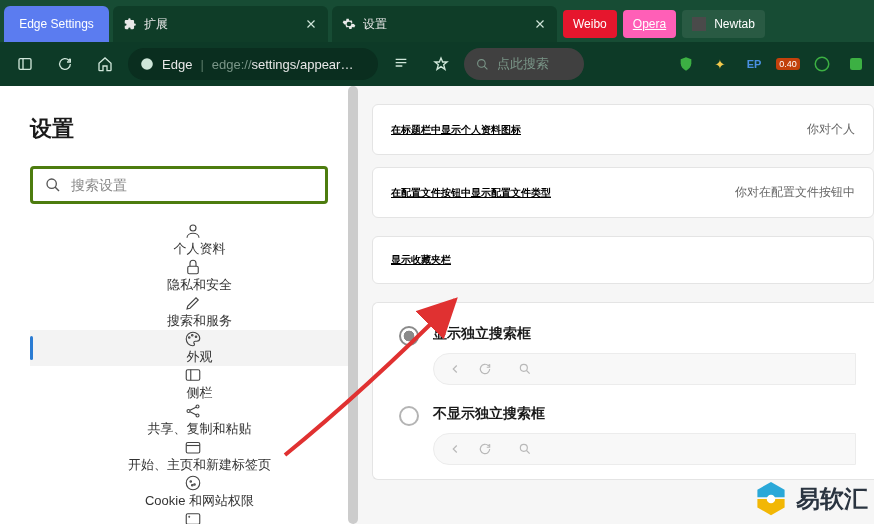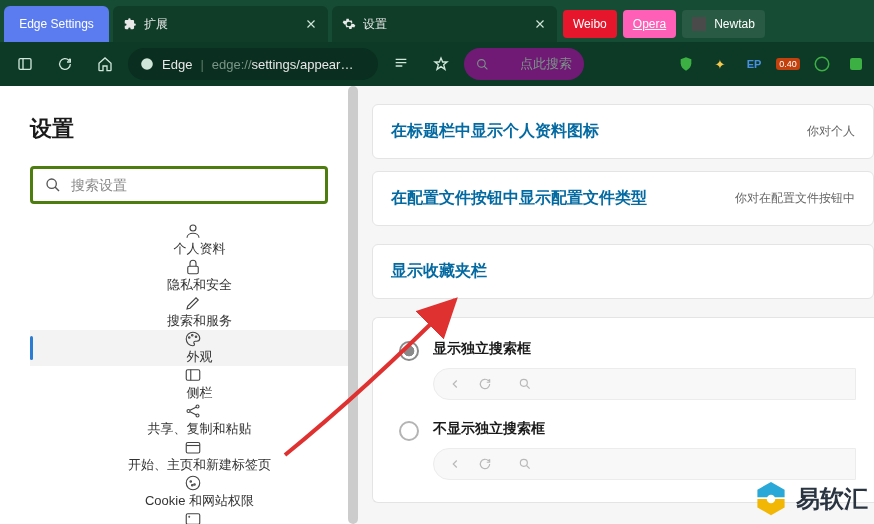--- a/index.html
+++ b/index.html
@@ -13,43 +13,43 @@
 .tab-close { margin-left: 10px; width: 14px; height: 14px; cursor: pointer; }
 .tab-pill { height: 28px; border-radius: 4px; padding: 0 10px; display: flex; align-items: center; font-size: 12px; color: #fff; margin-left: 6px; margin-bottom: 4px; }
 .pill-red { background: #e6162d; }
 .pill-pink { background: #ff5fb7; text-decoration: underline; }
 .pill-dark { background: rgba(255,255,255,0.08); }
 
 .toolbar { height: 44px; background: #0d3a27; display: flex; align-items: center; padding: 0 8px; gap: 6px; }
 .tool-btn { width: 34px; height: 34px; display: flex; align-items: center; justify-content: center; border-radius: 4px; cursor: pointer; color: #cfe6d9; }
 .addr-bar { flex: 0 0 250px; height: 32px; background: #0a2e1f; border-radius: 16px; display: flex; align-items: center; padding: 0 12px; color: #cfd8d3; font-size: 13px; gap: 8px; }
 .addr-bar .dim { color: #7a9688; }
-.search-bar { flex: 0 0 120px; height: 32px; background: #701a75; border-radius: 16px; display: flex; align-items: center; padding: 0 12px; color: #7a9688; font-size: 13px; gap: 8px; justify-content: space-between; }
+.search-bar { flex: 0 0 120px; height: 32px; background: #404040; border-radius: 16px; display: flex; align-items: center; padding: 0 12px; color: #7a9688; font-size: 13px; gap: 8px; }
 .ext-icons { display: flex; align-items: center; gap: 14px; margin-left: auto; }
 .ext-ic { width: 20px; height: 20px; display: flex; align-items: center; justify-content: center; font-size: 13px; color: #fff; }
 .badge { background: #c2410c; color: #fff; font-size: 9px; padding: 1px 3px; border-radius: 3px; }
 
 .content { display: flex; height: calc(524px - 86px); }
 .sidebar { width: 354px; padding: 28px 0 0 30px; background: #fff; border-right: 1px solid #d6d6d6; position: relative; }
 .sidebar::after { content: ''; position: absolute; right: -5px; top: 0; bottom: 0; width: 10px; background: #ccc; border-radius: 5px; }
 .sb-title { font-size: 22px; font-weight: 600; margin-bottom: 22px; color: #1a1a1a; }
 .sb-search { display: flex; align-items: center; border: 3px solid #4d7c0f; border-radius: 4px; height: 38px; padding: 0 12px; width: 298px; margin-bottom: 18px; }
 .sb-search svg { width: 16px; height: 16px; fill: #555; margin-right: 10px; }
 .sb-search input { border: none; outline: none; font-size: 14px; color: #333; flex: 1; }
 .sb-search input::placeholder { color: #8a8a8a; }
 .sb-item { display: flex; align-items: center; height: 36px; padding-left: 16px; font-size: 13px; color: #333; cursor: pointer; position: relative; flex-direction: column; }
 .sb-item svg { width: 18px; height: 18px; margin-right: 14px; stroke: #444; fill: none; stroke-width: 1.5; }
 .sb-item.selected { background: #f3f3f3; }
 .sb-item.selected::before { content: ''; position: absolute; left: 0; top: 6px; bottom: 6px; width: 3px; background: #2b7cd3; border-radius: 2px; }
 
 .main { flex: 1; background: #f6f6f6; padding: 18px 0 0 18px; overflow: hidden; }
 .card { background: #fff; border: 1px solid #e4e4e4; border-radius: 6px; padding: 16px 18px; margin-bottom: 12px; display: flex; align-items: center; justify-content: space-between; }
-.card-title { font-size: 16px; font-weight: 600; color: #0369a1; }
+.card-title { font-size: 10px; font-weight: 600; color: #000000; text-decoration: underline; }
 .card-desc { font-size: 12px; color: #666; }
-.section { background: #fff; border-top: 1px solid #e4e4e4; border-left: 1px solid #e4e4e4; border-bottom: 1px solid #e4e4e4; border-radius: 6px 0 0 6px; padding: 16px 18px 8px; }
+.section { background: #fff; border-top: 1px solid #e4e4e4; border-left: 1px solid #e4e4e4; border-bottom: 1px solid #e4e4e4; border-radius: 6px 0 0 6px; padding: 16px 18px 0; }
 .opt { display: flex; align-items: flex-start; gap: 14px; padding: 6px 0 14px 8px; }
 .radio { width: 20px; height: 20px; border: 2px solid #b4b4b4; border-radius: 50%; flex-shrink: 0; margin-top: 1px; position: relative; }
 .radio.filled { border-color: #8a8a8a; background: radial-gradient(circle, #8a8a8a 45%, #fff 50%); }
 .opt-body { flex: 1; }
 .opt-label { font-size: 14px; font-weight: 600; color: #1a1a1a; margin-bottom: 10px; }
 .preview-bar { height: 32px; background: #f8f8f8; border: 1px solid #ececec; border-radius: 16px 0 0 16px; display: flex; align-items: center; padding: 0 14px; gap: 16px; color: #b8b8b8; }
 .preview-bar svg { width: 14px; height: 14px; stroke: #b8b8b8; fill: none; stroke-width: 2; }
 
 .annotation-arrow { position: absolute; left: 275px; top: 280px; width: 200px; height: 180px; pointer-events: none; z-index: 10; }
 .watermark { position: absolute; right: 6px; bottom: 6px; display: flex; align-items: center; gap: 8px; font-size: 24px; font-weight: 700; color: #2a3440; z-index: 20; }

